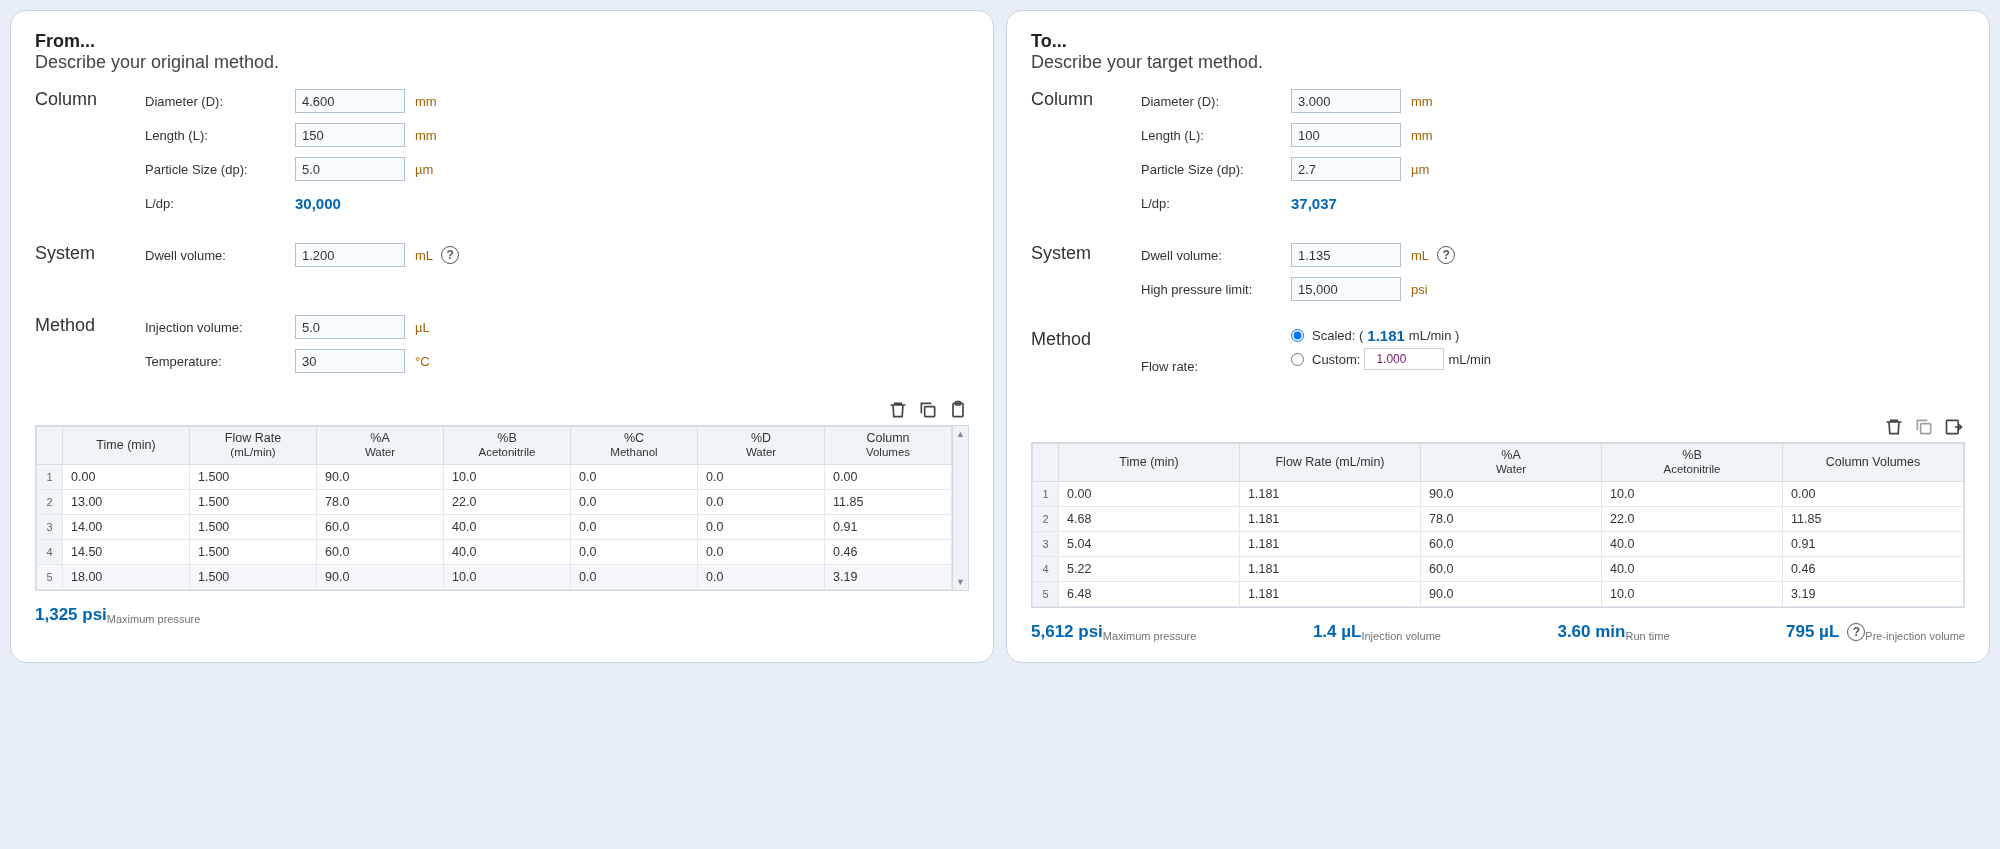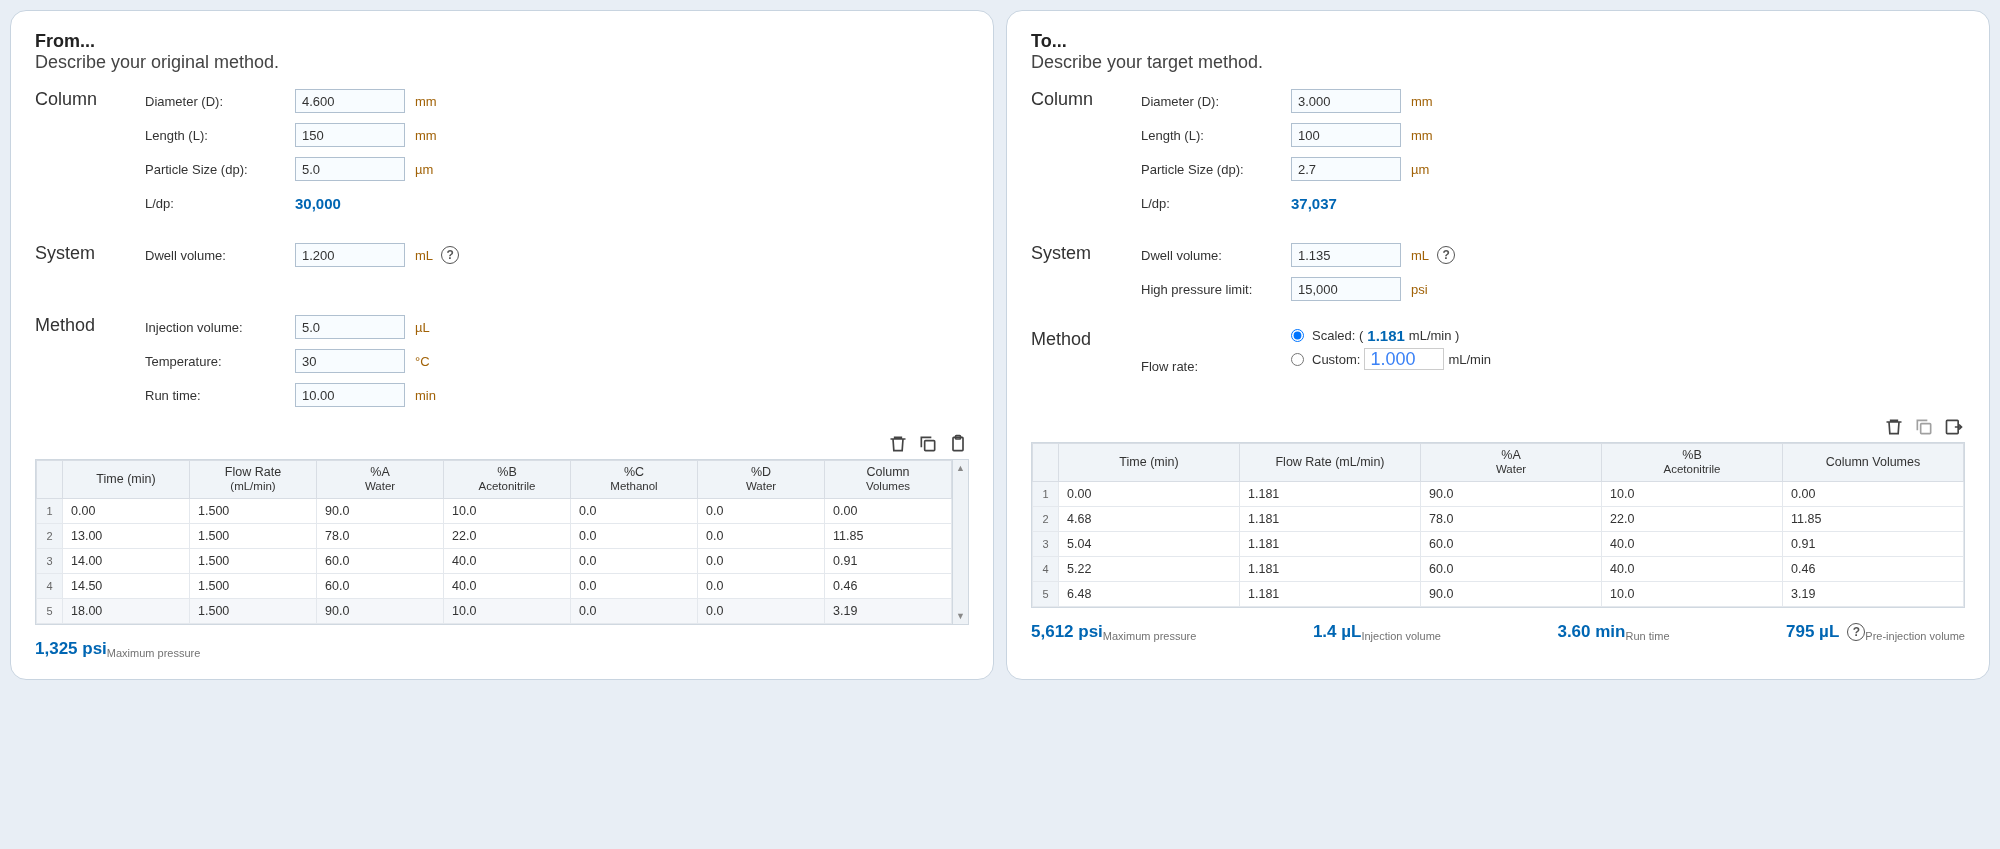--- a/index.html
+++ b/index.html
@@ -99,23 +99,23 @@
       color: #0066b3;
       font-weight: bold;
       font-size: 15px;
       margin: 0 4px;
     }
     .custom-input {
       width: 80px;
       height: 22px;
       border: 1px solid #ccc;
       background: #fff;
-      color: #3b82f6;
-      padding: 0 5px;
-      font-size: 18px;
+      color: #701a75;
+      padding: 0 11px;
+      font-size: 12px;
       margin: 0 4px;
     }
     .toolbar {
       display: flex;
       justify-content: flex-end;
       gap: 8px;
       margin-top: 4px;
       margin-bottom: 4px;
     }
     .tool-icon {
@@ -262,25 +262,20 @@
       <div class="field-list">
         <div class="field-row">
           <span class="field-label">Injection volume:</span>
           <input class="text-input" value="5.0" style="">
           <span class="unit">µL</span>
         </div>
         <div class="field-row">
           <span class="field-label">Temperature:</span>
           <input class="text-input" value="30" style="">
           <span class="unit">°C</span>
-        </div>
-        <div class="field-row">
-          <span class="field-label">Run time:</span>
-          <input class="text-input" value="10.00" style="">
-          <span class="unit">min</span>
         </div>
       </div>
     </div>
   </div>
 
   <div class="toolbar">
     <span class="tool-icon">
         <svg viewBox="0 0 24 24" fill="none" stroke="currentColor" stroke-width="2">
           <path d="M3 6h18M8 6V4h8v2M6 6l1 14h10l1-14"></path>
         </svg>

